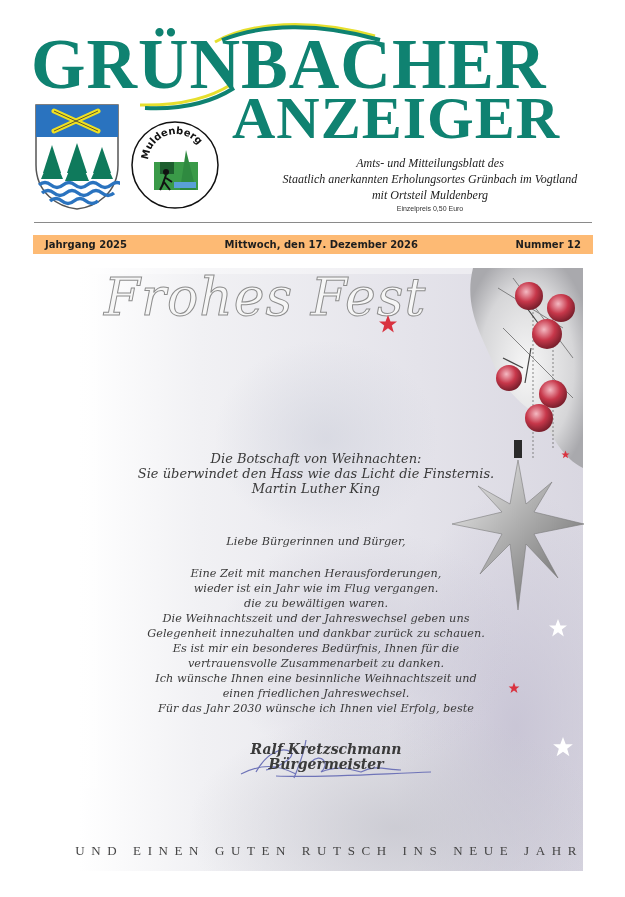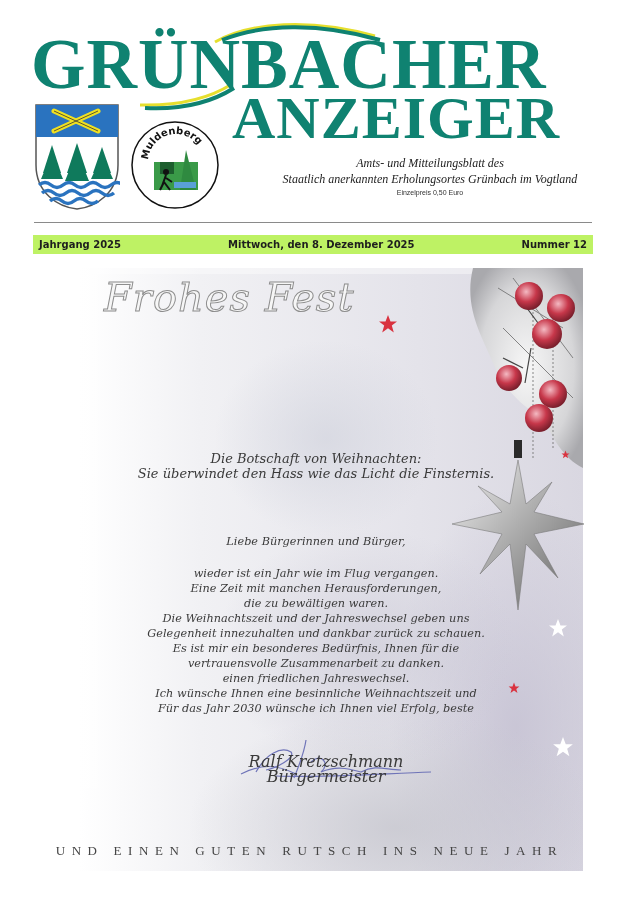--- a/index.html
+++ b/index.html
@@ -29,22 +29,22 @@
       position: absolute; left: 250px; top: 155px; width: 360px;
       text-align: center; font-family: "Liberation Serif", serif; font-style: italic;
       font-size: 12px; line-height: 16px; color: #222;
     }
     .subtitle .price { font-family: "Liberation Sans", sans-serif; font-style: normal; font-size: 7px; line-height: 11px; color: #333; display: block; }
 
     .rule { position: absolute; left: 34px; top: 222px; width: 558px; height: 1px; background: #8a8a8a; }
 
     .infobar {
       position: absolute; left: 33px; top: 235px; width: 560px; height: 19px;
-      background: #bef264; display: flex; align-items: center; justify-content: space-between;
-      padding: 0 6px; box-sizing: border-box;
+      background: #fdba74; display: flex; align-items: center; justify-content: space-between;
+      padding: 0 12px; box-sizing: border-box;
       font-family: "DejaVu Sans", sans-serif; font-weight: bold; font-size: 10px; color: #1e1e1e;
     }
 
     
     .card {
       position: absolute; left: 36px; top: 268px; width: 547px; height: 603px;
       background:
         radial-gradient(ellipse 160px 140px at 290px 170px, rgba(210,212,222,0.7), rgba(255,255,255,0) 70%),
         radial-gradient(ellipse 200px 160px at 330px 380px, rgba(200,198,212,0.6), rgba(255,255,255,0) 75%),
         radial-gradient(ellipse 260px 150px at 360px 560px, rgba(196,196,204,0.75), rgba(255,255,255,0) 80%),
@@ -52,45 +52,45 @@
         linear-gradient(90deg, #ffffff 0%, #ffffff 8%, #f1f1f4 30%, #e4e3ea 70%, #d9d7e1 100%);
     }
     .card-fade-left {
       position: absolute; left: 0; top: 0; width: 70px; height: 520px;
       background: linear-gradient(90deg, #ffffff 0%, rgba(255,255,255,0.9) 60%, rgba(255,255,255,0) 100%);
     }
     .card-fade-top { position: absolute; left: 0; top: 0; width: 547px; height: 6px; background: #fff; opacity: 0.4; }
 
     .frohes-fest {
       position: absolute; left: 68px; top: 4px;
-      font-family: "DejaVu Serif", serif; font-style: italic; font-size: 40px; line-height: 50px;
+      font-family: "DejaVu Serif", serif; font-style: italic; font-size: 52px; line-height: 50px;
       color: #f6f6f6; -webkit-text-stroke: 1px #8d8d8d; letter-spacing: 1px; white-space: nowrap;
     }
 
     .branch { position: absolute; right: 0; top: 0; width: 170px; height: 200px; }
     .star-ornament { position: absolute; left: 412px; top: 172px; width: 140px; height: 172px; }
 
     .sparkle { position: absolute; }
 
     .message {
       position: absolute; left: 70px; width: 420px; text-align: center;
       font-family: "DejaVu Serif", serif; font-style: italic; color: #3a3a3a;
       font-size: 11.3px; line-height: 15px;
     }
     .quote { top: 183px; font-weight: normal; color: #3a3a3a; font-size: 13px; line-height: 15px; }
     .salutation { top: 266px; }
     .body-text { top: 298px; }
     .body-text div { white-space: nowrap; }
 
     .signature { position: absolute; left: 200px; top: 466px; width: 200px; height: 50px; }
-    .signer { position: absolute; left: 170px; top: 486px; width: 240px; text-align: center;
-      font-family: "DejaVu Serif", serif; font-style: italic; font-size: 16px; line-height: 15px; color: #3a3a3a; }
+    .signer { position: absolute; left: 170px; top: 474px; width: 240px; text-align: center;
+      font-family: "DejaVu Serif", serif; font-style: italic; font-size: 14px; line-height: 15px; color: #3a3a3a; font-weight: bold; }
 
     .footer-line {
-      position: absolute; left: 0; top: 575px; width: 547px; text-align: center;
+      position: absolute; left: 0; top: 575px; width: 547px; text-align: right;
       font-family: "Liberation Serif", serif; font-size: 13px; letter-spacing: 6.6px; color: #454545;
       white-space: nowrap;
     }
   </style>
 </head>
 <body>
 
 <header class="masthead">
   <svg class="swoosh" viewBox="0 0 625 130">
     <path d="M215 42 C 250 22, 310 18, 375 36" stroke="#e6df2e" stroke-width="3" fill="none"></path>
@@ -137,29 +137,30 @@
     <rect x="30" y="42" width="14" height="12" fill="#1d5e2e"></rect>
     <path d="M56 30 L50 70 H66 Z" fill="#2f8a40"></path>
     <rect x="44" y="62" width="22" height="6" fill="#5aa0d8"></rect>
     <circle cx="36" cy="52" r="3" fill="#111"></circle>
     <path d="M36 55 L32 66 M36 58 L42 62 M34 62 L30 70 M34 62 L40 70" stroke="#111" stroke-width="2"></path>
   </svg>
 
   <div class="subtitle">
     <div>Amts- und Mitteilungsblatt des</div>
     <div>Staatlich anerkannten Erholungsortes Grünbach im Vogtland</div>
+    <div>mit Ortsteil Muldenberg</div>
     <span class="price">Einzelpreis 0,50 Euro</span>
   </div>
 </header>
 
 <div class="rule"></div>
 
 <div class="infobar">
   <span>Jahrgang 2025</span>
-  <span>Mittwoch, den 8. Dezember 2025</span>
+  <span>Mittwoch, den 17. Dezember 2026</span>
   <span>Nummer 12</span>
 </div>
 
 <section class="card">
   <div class="card-fade-left"></div>
   <div class="card-fade-top"></div>
 
   <div class="frohes-fest">Frohes Fest</div>
 
   <svg class="branch" viewBox="0 0 170 200">
@@ -220,34 +221,35 @@
   <svg class="sparkle" style="left:512px; top:350px;" width="20" height="20" viewBox="0 0 20 20">
     <polygon points="10,1 12.5,7.5 19,7.5 13.8,11.6 15.8,18.5 10,14.3 4.2,18.5 6.2,11.6 1,7.5 7.5,7.5" fill="#ffffff"></polygon>
   </svg>
   <svg class="sparkle" style="left:516px; top:468px;" width="22" height="22" viewBox="0 0 20 20">
     <polygon points="10,1 12.5,7.5 19,7.5 13.8,11.6 15.8,18.5 10,14.3 4.2,18.5 6.2,11.6 1,7.5 7.5,7.5" fill="#ffffff"></polygon>
   </svg>
 
   <div class="message quote">
     <div>Die Botschaft von Weihnachten:</div>
     <div>Sie überwindet den Hass wie das Licht die Finsternis.</div>
+    <div>Martin Luther King</div>
   </div>
 
   <div class="message salutation">Liebe Bürgerinnen und Bürger,</div>
 
   <div class="message body-text">
+    <div>Eine Zeit mit manchen Herausforderungen,</div>
     <div>wieder ist ein Jahr wie im Flug vergangen.</div>
-    <div>Eine Zeit mit manchen Herausforderungen,</div>
     <div>die zu bewältigen waren.</div>
     <div>Die Weihnachtszeit und der Jahreswechsel geben uns</div>
     <div>Gelegenheit innezuhalten und dankbar zurück zu schauen.</div>
     <div>Es ist mir ein besonderes Bedürfnis, Ihnen für die</div>
     <div>vertrauensvolle Zusammenarbeit zu danken.</div>
+    <div>Ich wünsche Ihnen eine besinnliche Weihnachtszeit und</div>
     <div>einen friedlichen Jahreswechsel.</div>
-    <div>Ich wünsche Ihnen eine besinnliche Weihnachtszeit und</div>
     <div>Für das Jahr 2030 wünsche ich Ihnen viel Erfolg, beste</div>
   </div>
 
   <svg class="signature" viewBox="0 0 200 50">
     <g stroke="#6f74b8" stroke-width="1.2" fill="none">
       <path d="M20 38 C 30 20, 45 12, 55 18 C 60 24, 40 34, 30 36"></path>
       <path d="M5 40 C 25 30, 40 30, 60 40"></path>
       <path d="M70 6 C 68 20, 62 34, 58 44"></path>
       <path d="M75 28 C 85 18, 95 30, 85 38 C 100 32, 110 34, 125 38 C 140 30, 150 36, 165 36"></path>
       <path d="M40 42 C 80 44, 140 40, 195 38"></path>

